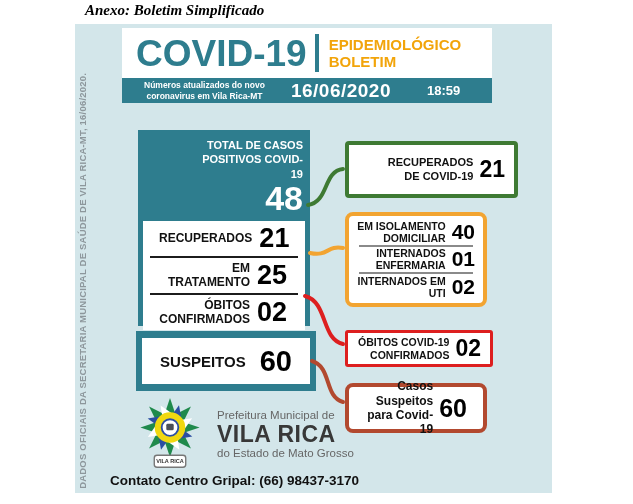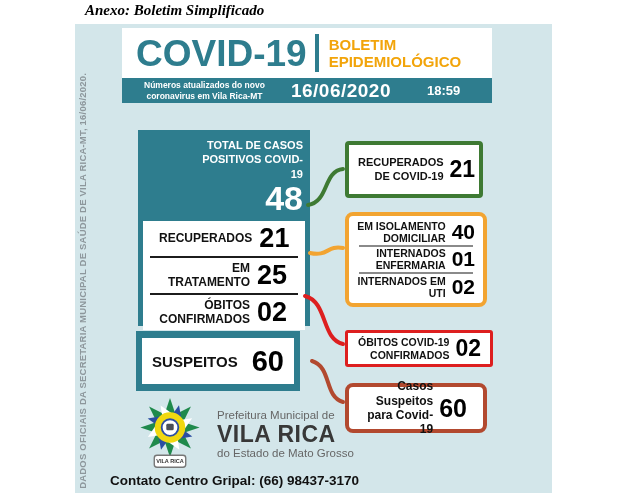--- a/index.html
+++ b/index.html
@@ -28,30 +28,30 @@
              box-sizing:border-box;padding:6px 5px 5px 5px;display:flex;flex-direction:column;}
   .total-head{display:flex;align-items:flex-end;color:#fff;padding:2px 2px 6px 4px;flex-direction:column;}
   .total-label{flex:1;text-align:right;font-weight:bold;font-size:11px;line-height:1.3;}
   .total-value{font-size:34px;font-weight:bold;margin-left:7px;line-height:1;}
   .inner-white{background:#fff;flex:1;display:flex;flex-direction:column;justify-content:space-evenly;}
   .stat-row{display:flex;align-items:center;padding:2px 8px;margin-left:8px;}
   .stat-label{flex:1;text-align:right;font-weight:bold;font-size:12px;color:#111;line-height:1.2;}
   .stat-value{font-size:27px;font-weight:bold;color:#000;margin-left:7px;min-width:40px;}
   .stat-hr{height:2px;background:#1c1c1c;margin:0 7px;}
 
-  .suspects-box{position:absolute;left:61px;top:307px;width:164px;height:60px;background:#2e7d8e;
+  .suspects-box{position:absolute;left:61px;top:307px;width:180px;height:60px;background:#2e7d8e;
                 box-sizing:border-box;padding:7px 6px;}
   .suspects-inner{background:#fff;height:100%;display:flex;align-items:center;justify-content:center;gap:14px;}
   .suspects-label{font-weight:bold;font-size:15px;color:#111;}
   .suspects-value{font-weight:bold;font-size:29px;color:#000;}
 
   .rbox{position:absolute;background:#fff;box-sizing:border-box;display:flex;align-items:center;}
   .rbox .lab{flex:1;text-align:right;font-weight:bold;color:#111;line-height:1.2;}
   .rbox .val{font-weight:bold;color:#000;margin-left:6px;}
-  .green-box{left:270px;top:117px;width:138px;height:57px;border:4px solid #3e7a33;border-radius:4px;padding:4px 9px;}
+  .green-box{left:270px;top:117px;width:173px;height:57px;border:4px solid #3e7a33;border-radius:4px;padding:4px 9px;}
   .green-box .lab{font-size:11px;}
   .green-box .val{font-size:23px;}
   .orange-box{left:270px;top:188px;width:142px;height:95px;border:4px solid #f2a431;border-radius:8px;
               flex-direction:column;justify-content:space-evenly;padding:3px 8px;}
   .orange-row{display:flex;align-items:center;width:100%;}
   .orange-row .lab{font-size:10.5px;line-height:1.15;}
   .orange-row .val{font-size:21px;}
   .orange-hr{height:2px;background:#8a8a8a;width:96%;}
   .red-box{left:270px;top:306px;width:148px;height:37px;border:3px solid #dd1f1f;border-radius:3px;padding:2px 9px;}
   .red-box .lab{font-size:10.5px;}
@@ -76,22 +76,22 @@
 <div class="stage">
   <div class="annex">Anexo: Boletim Simplificado</div>
 
   <div class="panel">
     <div class="vnote">DADOS OFICIAIS DA SECRETARIA MUNICIPAL DE SAÚDE DE VILA RICA-MT, 16/06/2020.</div>
 
     <div class="header-box">
       <div class="covid-title">COVID-19</div>
       <div class="hdr-divider"></div>
       <div class="bulletin">
+        <div>EPIDEMIOLÓGICO</div>
         <div>BOLETIM</div>
-        <div>EPIDEMIOLÓGICO</div>
       </div>
     </div>
     <div class="date-bar">
       <div class="update-note">
         <div>Números atualizados do novo</div>
         <div>coronavirus em Vila Rica-MT</div>
       </div>
       <div class="bar-date">16/06/2020</div>
       <div class="bar-time">18:59</div>
     </div>

